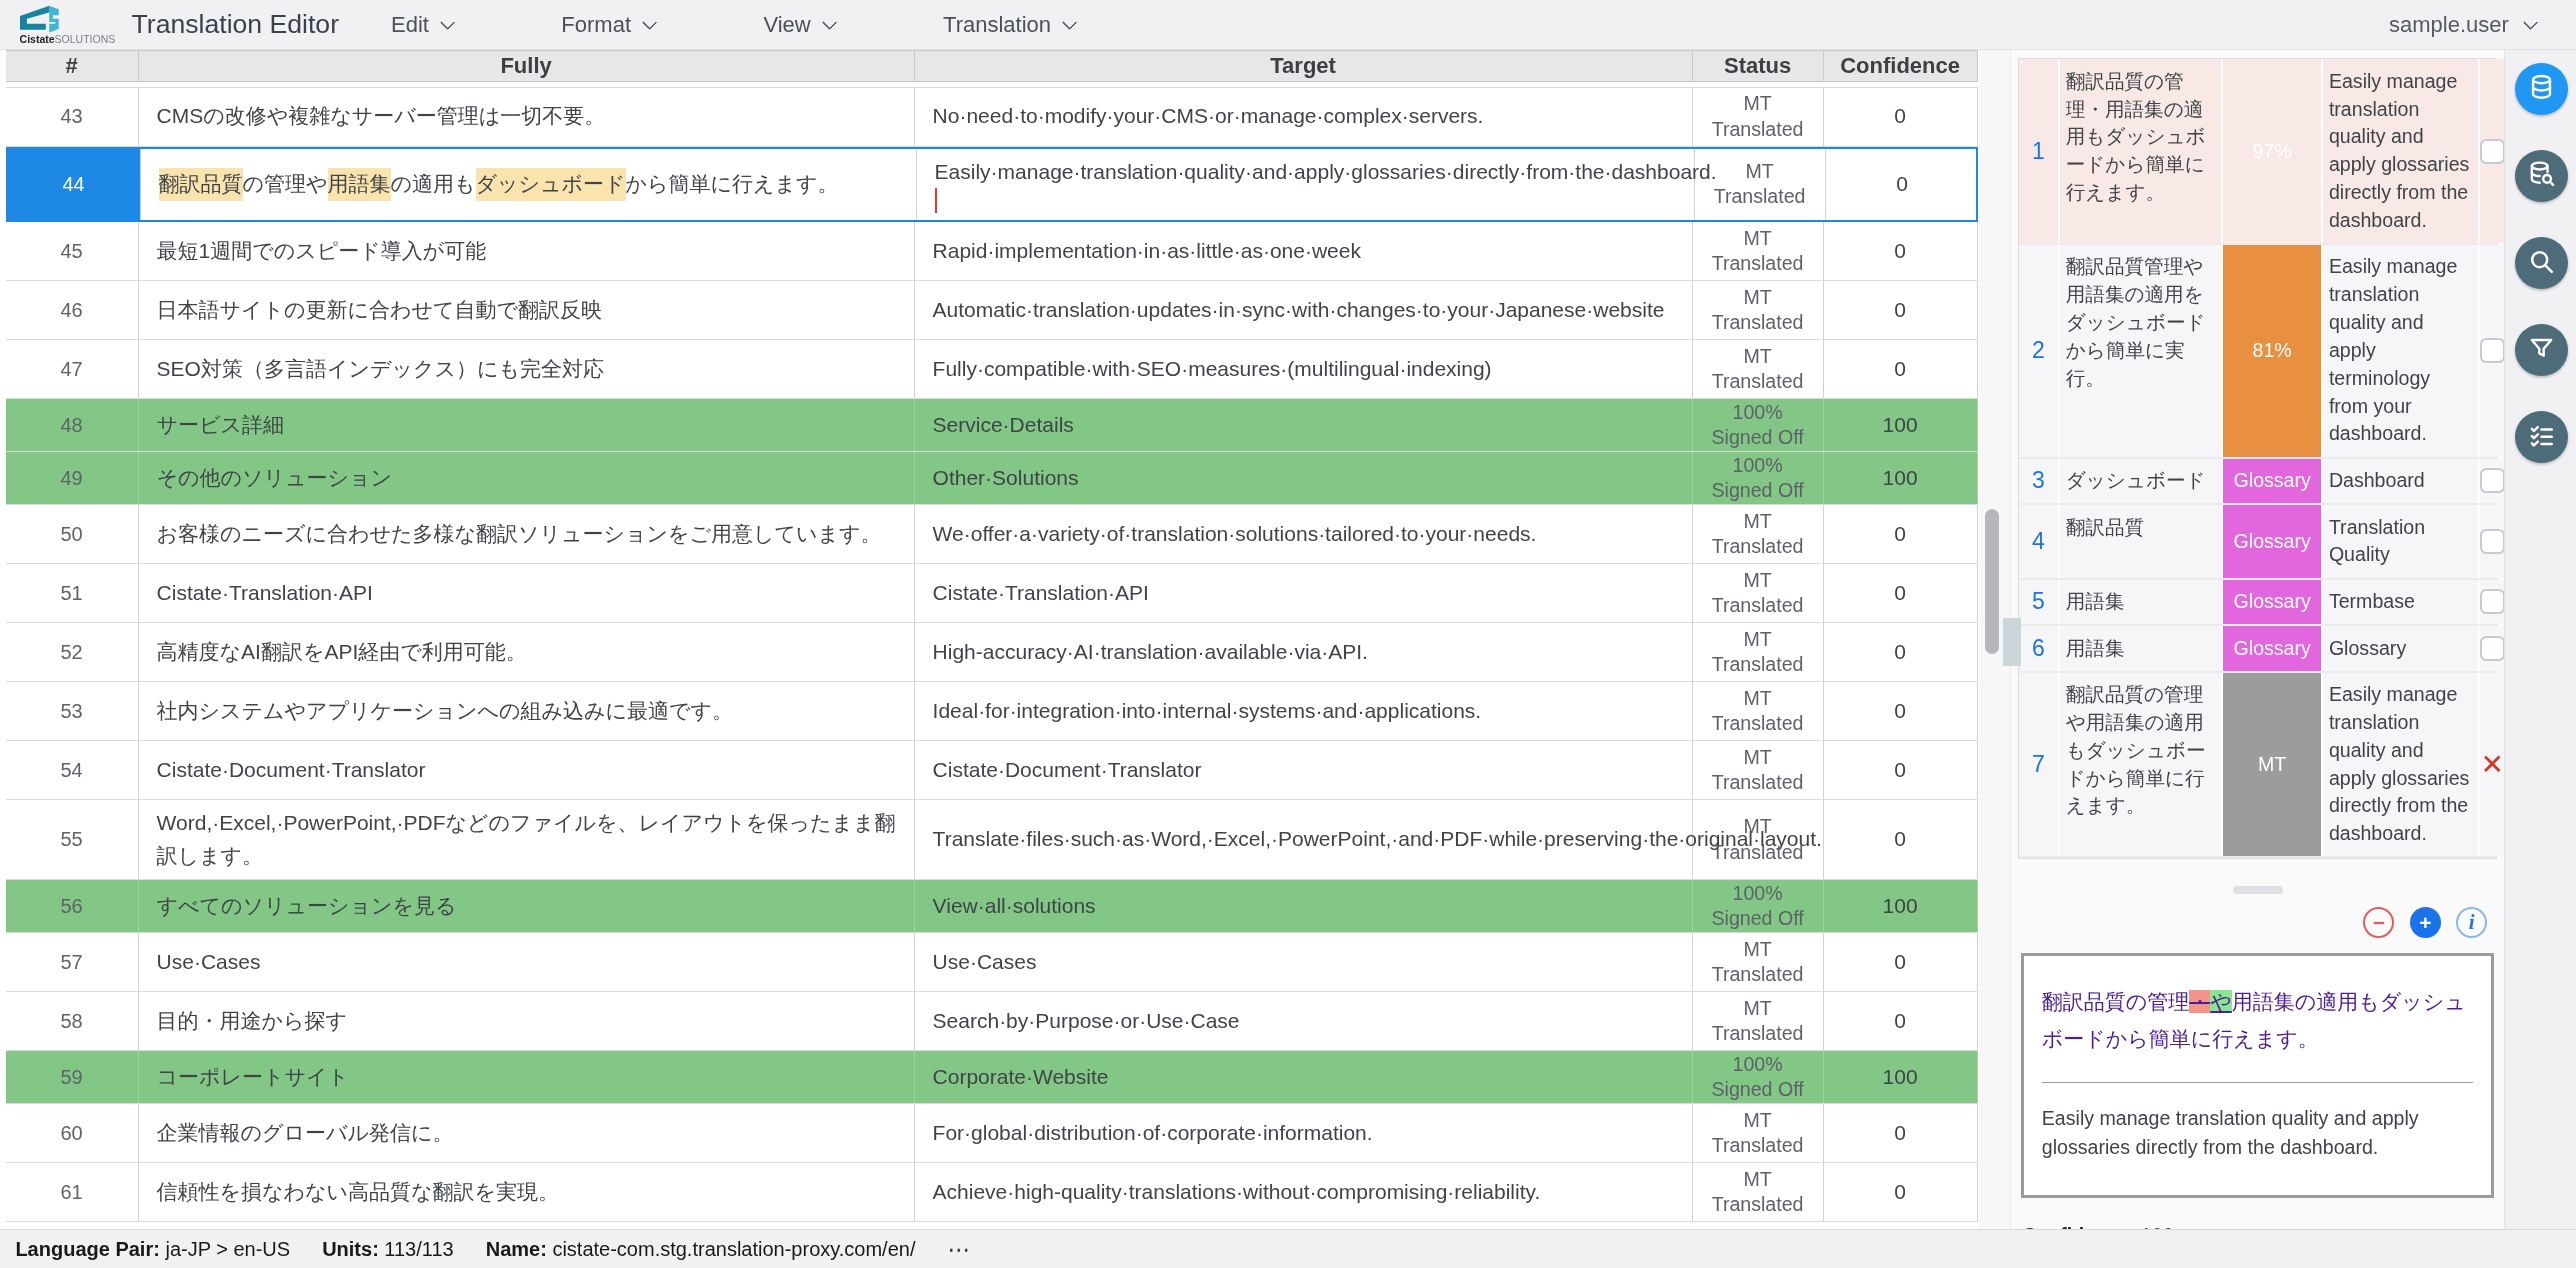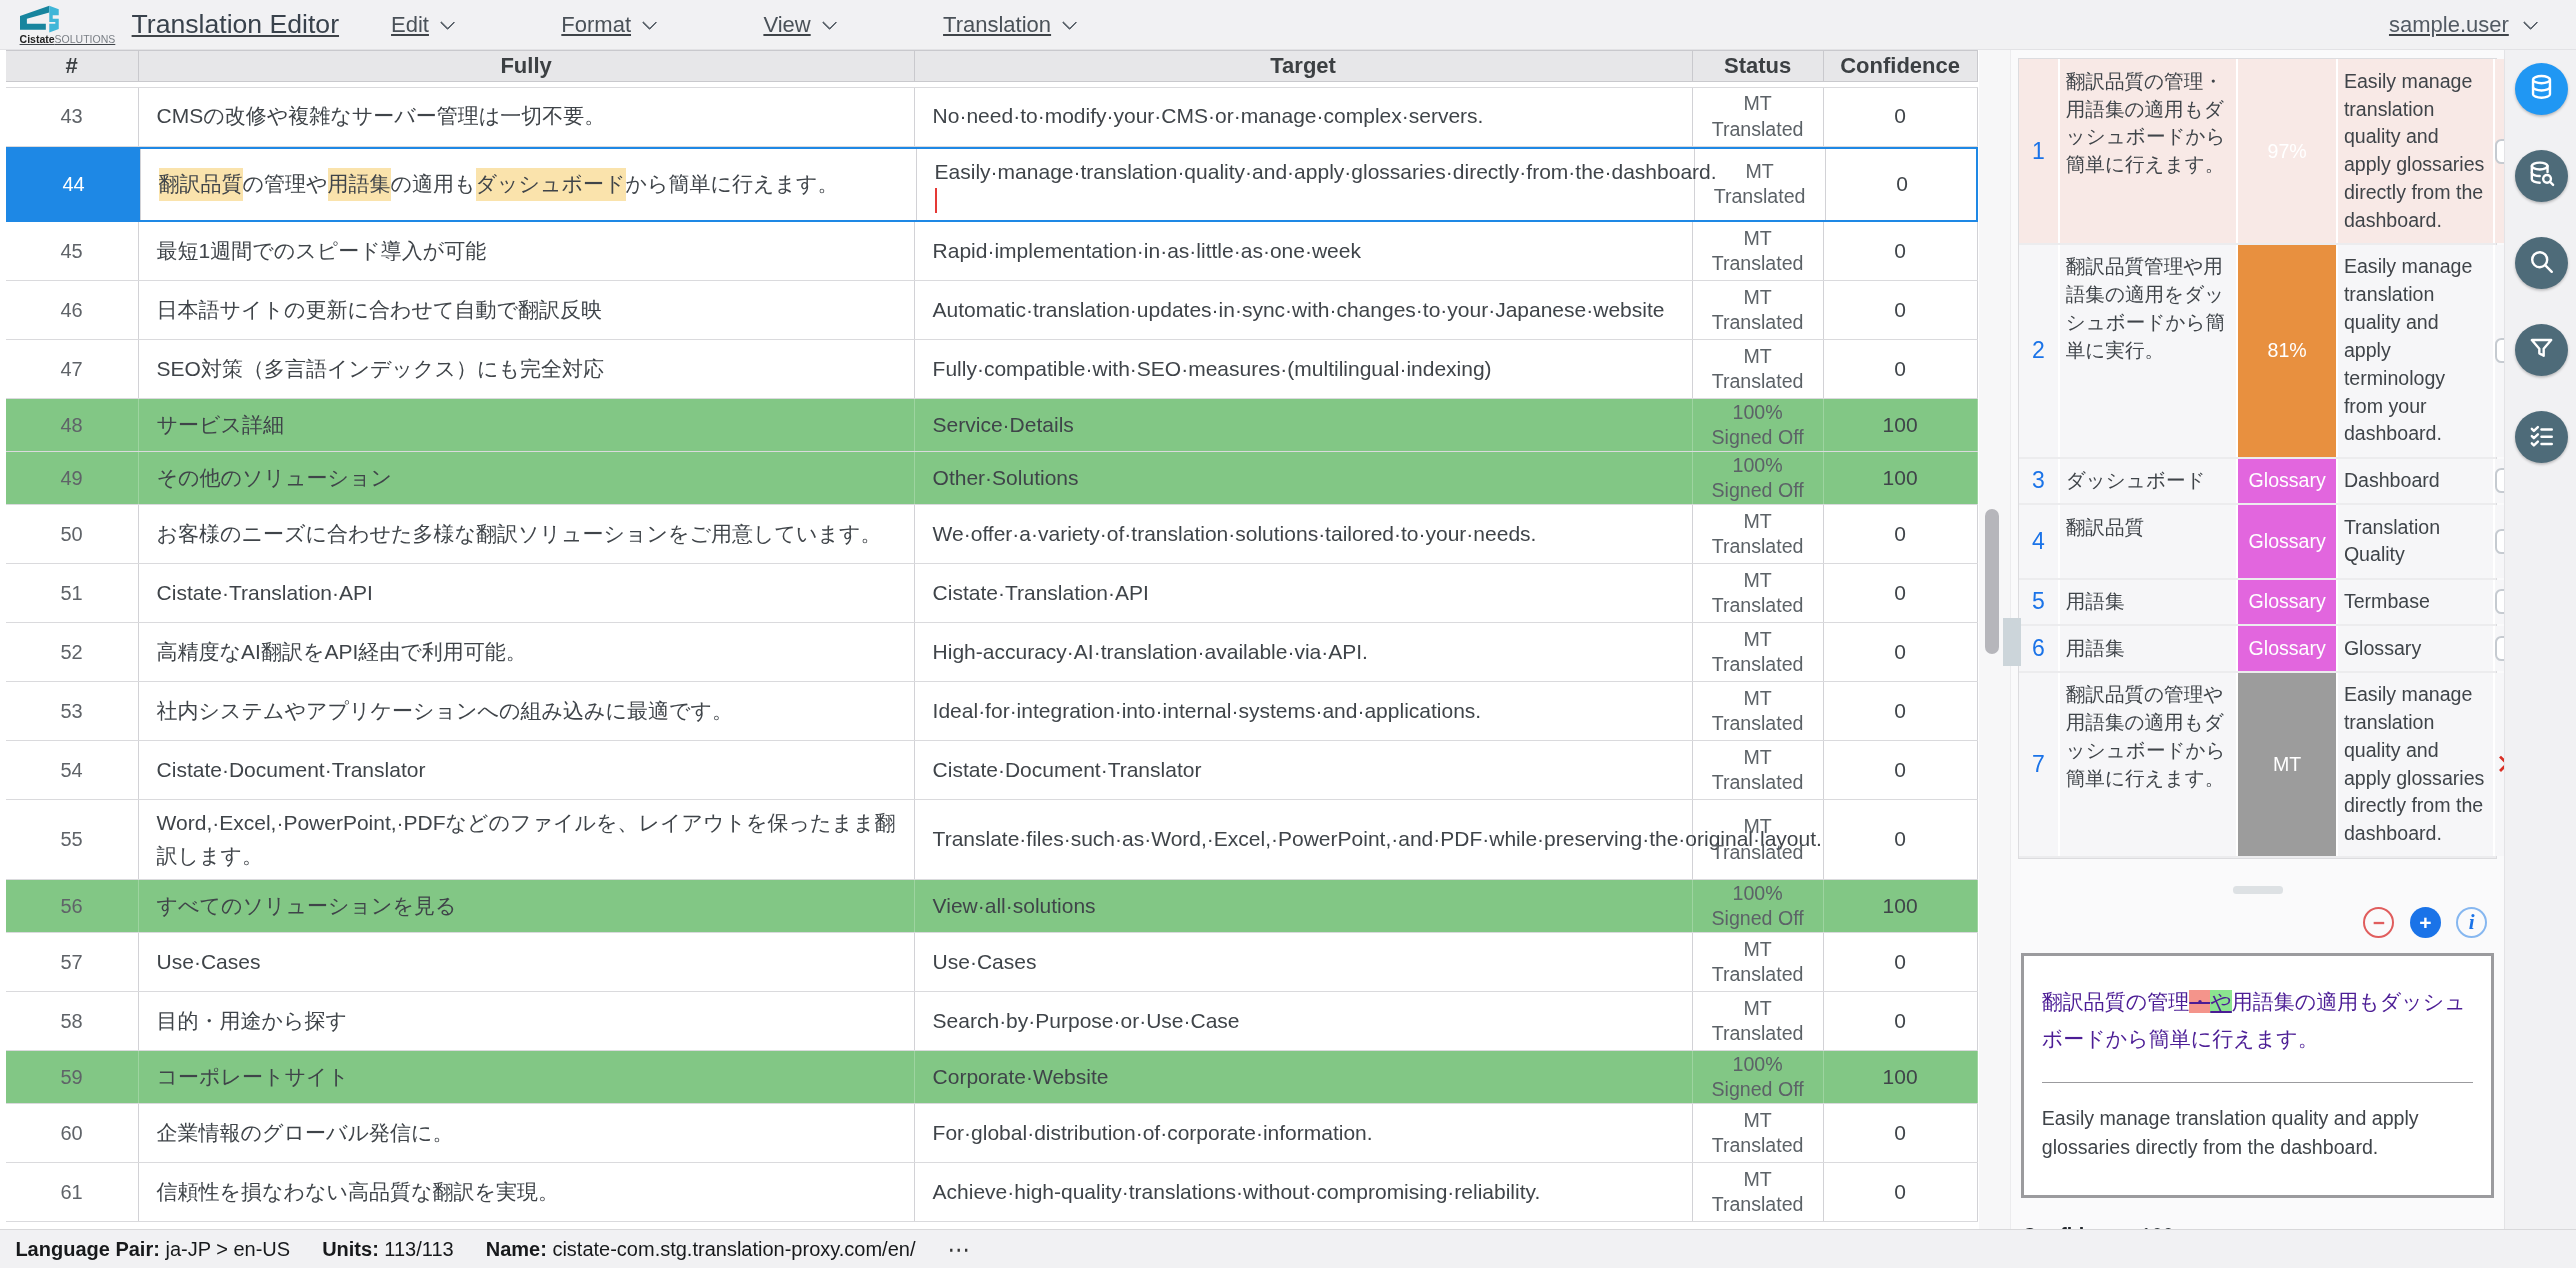--- a/index.html
+++ b/index.html
@@ -1,21 +1,21 @@
 <!DOCTYPE html>
 <html style="font-size:11.2px"><head>
 <meta charset="utf-8">
 <style>
   * { box-sizing: border-box; margin: 0; padding: 0; }
   html,body { width: 2576px; height: 1268px; }
   body { font-family: "Liberation Sans", "DejaVu Sans", sans-serif; background: #ffffff; color: #3f4449; overflow: hidden; }
   .app { width: 2576px; height: 1268px; display: flex; flex-direction: column; }
 
   
-  .hdr { height: 50px; background: #f1f1f3; border-bottom: 0.7px solid #e2e2e5; display: flex; align-items: center; flex: 0 0 auto; text-decoration: underline; }
+  .hdr { height: 50px; background: #f1f1f3; border-bottom: 0.7px solid #e2e2e5; display: flex; align-items: center; flex: 0 0 auto; }
   .logo-block { margin-left: 19.6px; width: 112px; display: flex; flex-direction: column; align-items: flex-start; line-height: 1; }
   .logo-mark { height: 31px; }
   .wordmark { font-size: 10.5px; letter-spacing: 0; margin-top: -1.4px; white-space: nowrap; }
   .wordmark b { color: #222; } .wordmark span { color: #7a7f85; font-weight: 400; }
   .app-title { font-size: 26.6px; color: #39424c; font-weight: 400; }
   .menus { display: flex; margin-left: 52px; gap: 110px; }
   .menu { display: flex; align-items: center; gap: 11.2px; font-size: 22px; color: #4a5158; cursor: default; }
   .chev { width: 11.2px; height: 11.2px; border-right: 2.8px solid #5a626a; border-bottom: 2.8px solid #5a626a; transform: rotate(45deg) translateY(-2.8px); border-radius: 1.4px; }
   .spacer { flex: 1; }
   .user-menu { display: flex; align-items: center; gap: 14px; font-size: 22px; color: #525a63; margin-right: 42px; }
@@ -50,21 +50,21 @@
   .hl { background: #fae3ac; }
   .caret { display: inline-block; width: 2.1px; height: 25px; background: #e53935; vertical-align: middle; margin-left: 0.7px; }
 
   
   .panel { width: 494px; flex: 0 0 auto; background: #fafafb; border-left: 0.7px solid #ececee; padding: 8.4px 7px 0 7px; position: relative; overflow: hidden; }
   .tm-table { border: 0.7px solid #dcdcdf; background: #fff; }
   .tmrow { display: flex; gap: 2.1px; background: #fff; border-bottom: 2.1px solid #ececee; }
   .tmrow > div { background: #f6f6f8; }
   .tmrow.sel > div { background: #f8e9e6; }
   .tm-num { width: 39px; flex: 0 0 auto; display: flex; align-items: center; justify-content: center; color: #1a73e8; font-size: 23px; }
-  .tm-src { width: 176px; flex: 0 0 auto; padding: 8.4px 5.6px; font-size: 19.6px; line-height: 1.42; color: #3f4449; }
+  .tm-src { width: 161px; flex: 0 0 auto; padding: 8.4px 5.6px; font-size: 19.6px; line-height: 1.42; color: #3f4449; }
   .tm-badge { width: 98px; flex: 0 0 auto; display: flex; align-items: center; justify-content: center; color: #fff; font-size: 19.6px; }
   .tm-badge.percent { background: #e8903f; }
   .tm-badge.glossary { background: #e266de; }
   .tm-badge.mt { background: #9c9c9c; }
   .tm-tgt { width: 155px; flex: 0 0 auto; padding: 8.4px 5.6px; font-size: 19.6px; line-height: 1.42; color: #3f4449; }
   .tm-action { flex: 1; display: flex; align-items: center; justify-content: center; }
   .tm-check { width: 25px; height: 25px; background: #fff; border: 2.1px solid #c6cbd1; border-radius: 6.3px; display: inline-block; }
   .tm-x { color: #d93025; font-size: 28px; font-weight: 700; line-height: 1; }
   .handle-bar { width: 50px; height: 8.4px; border-radius: 3.5px; background: #dde1e4; margin: 26.6px auto 0 auto; }
   .tm-actions { display: flex; justify-content: flex-end; gap: 15.4px; margin: 12.6px 9.8px 0 0; }

